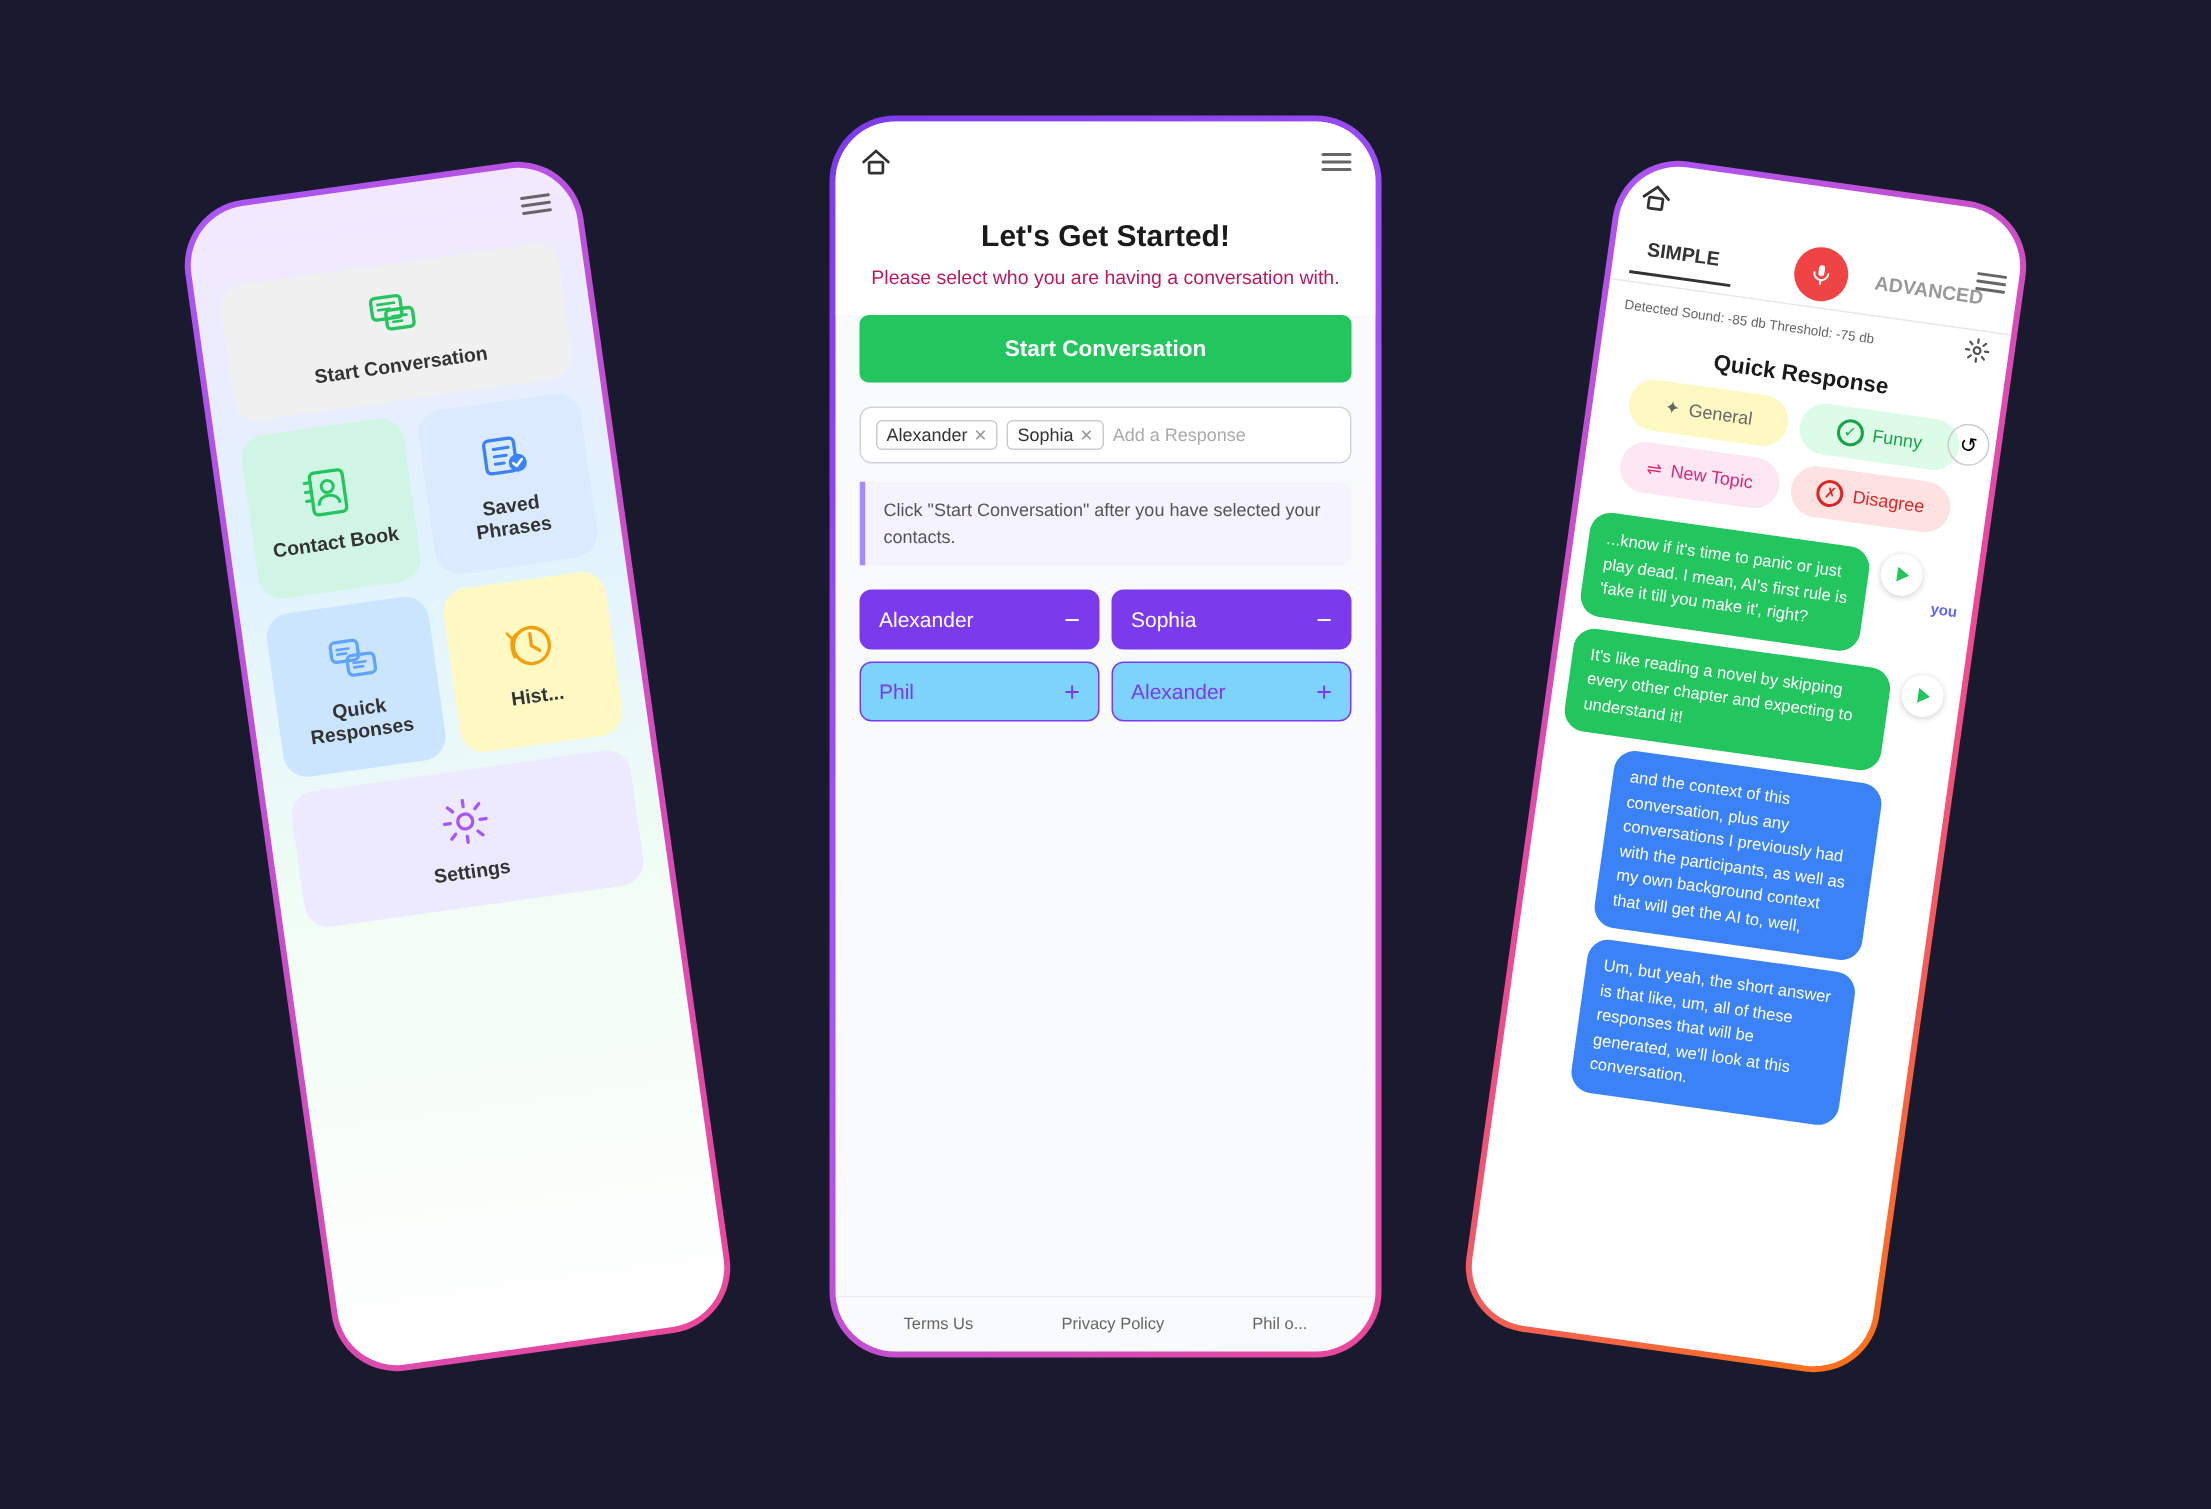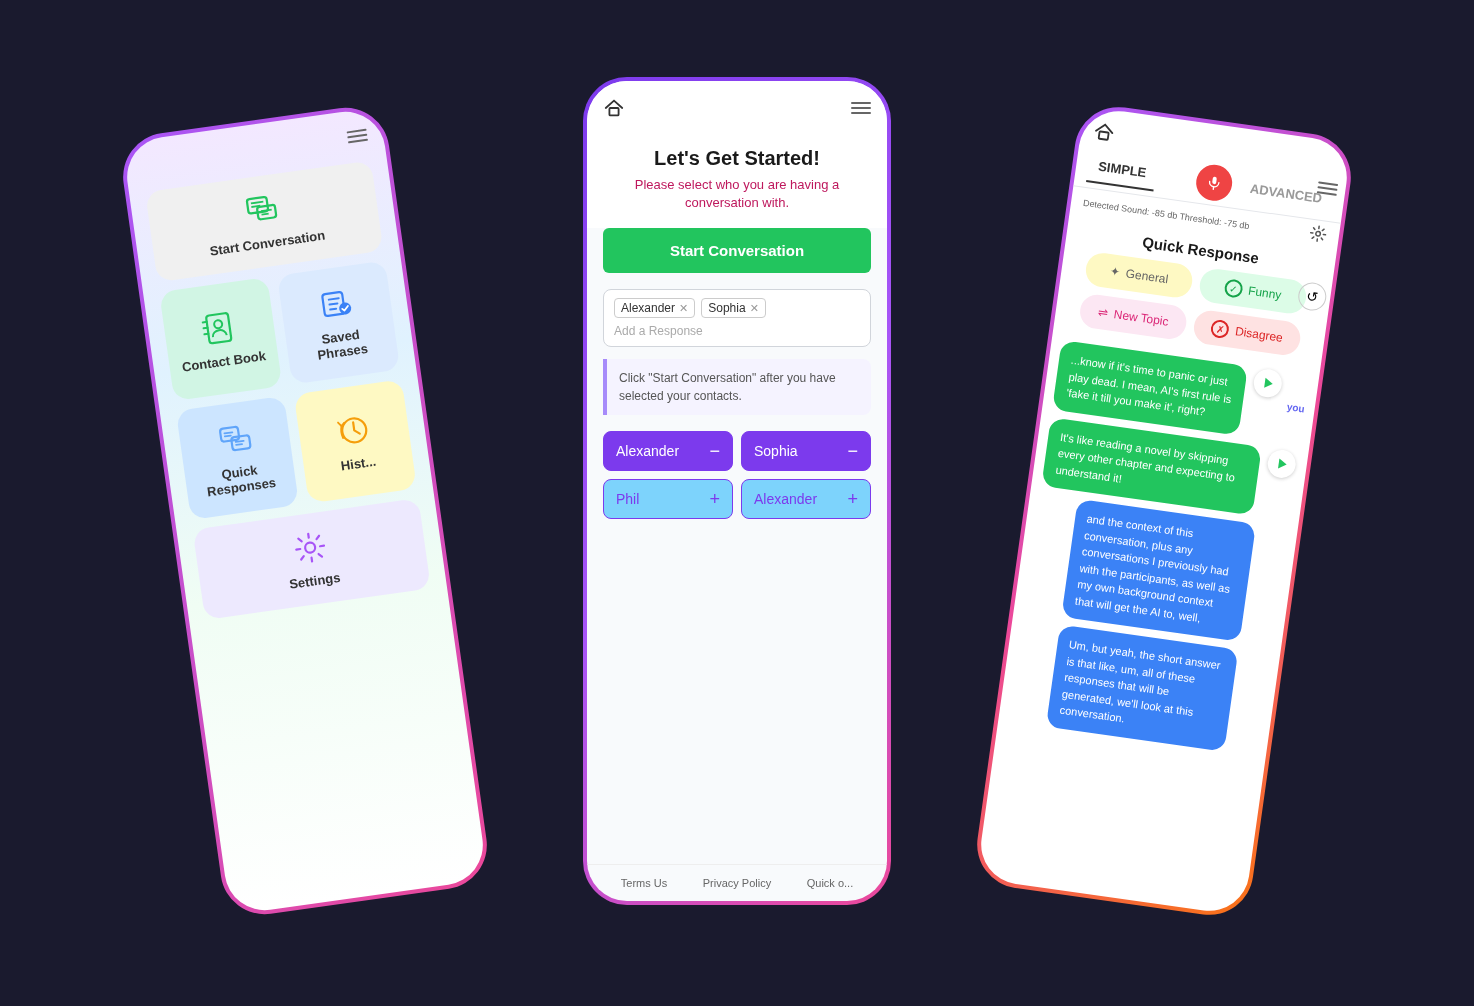--- a/index.html
+++ b/index.html
@@ -64,21 +64,21 @@
     .phone-middle {
       left: 50%;
       top: 20px;
       transform: translateX(-50%);
       z-index: 2;
     }
     .phone-middle .phone-gradient-border {
       background: linear-gradient(135deg, #7c3aed, #a855f7, #ec4899);
     }
     .phone-middle .phone-body {
-      width: 300px;
+      width: 360px;
       height: 820px;
       background: #f8fafc;
     }
 
     
     .phone-right {
       right: 30px;
       top: 60px;
       z-index: 1;
       transform: rotate(8deg);
@@ -581,21 +581,21 @@
             </div>
             <div class="contact-btn contact-btn-unselected">
               <span>Alexander</span>
               <span class="contact-btn-plus">+</span>
             </div>
           </div>
 
           <div class="middle-footer">
             <span class="footer-link">Terms Us</span>
             <span class="footer-link">Privacy Policy</span>
-            <span class="footer-link">Quick o...</span>
+            <span class="footer-link">Phil o...</span>
           </div>
         </div>
       </div>
     </div>
   </div>
 
   <div class="phone-wrapper phone-right">
     <div class="phone-gradient-border">
       <div class="phone-body">
         <div class="right-phone-content">

